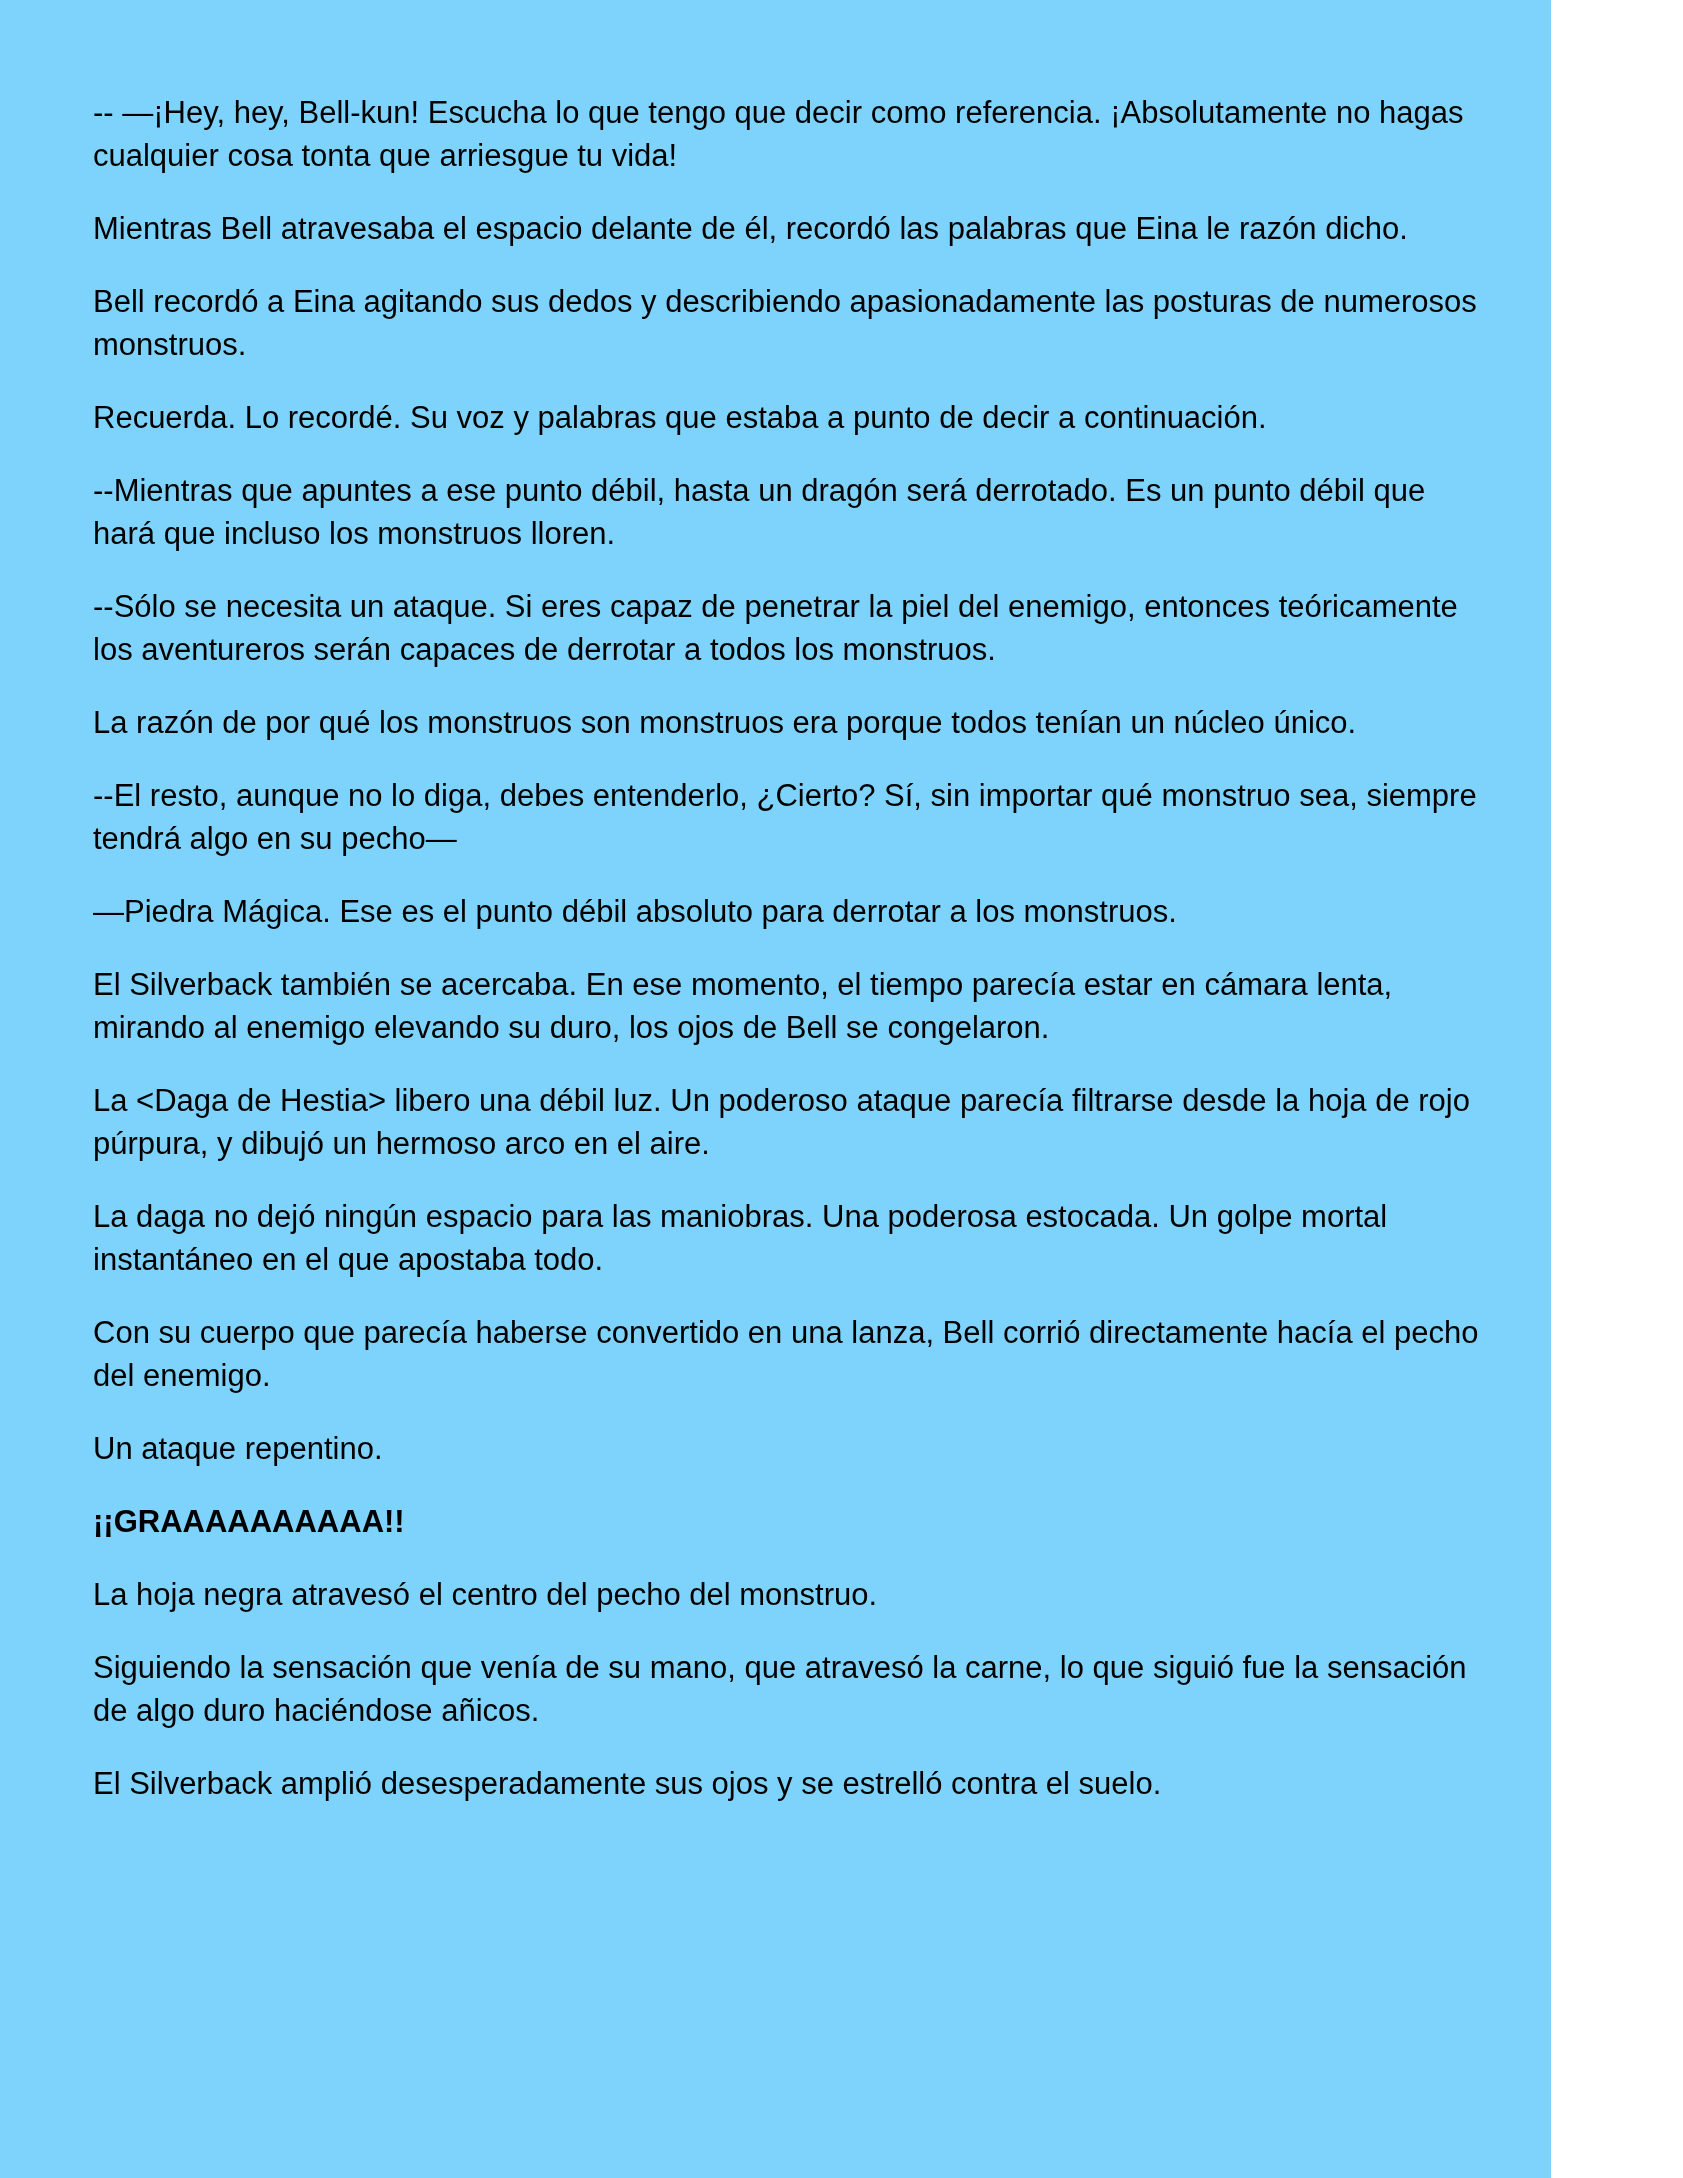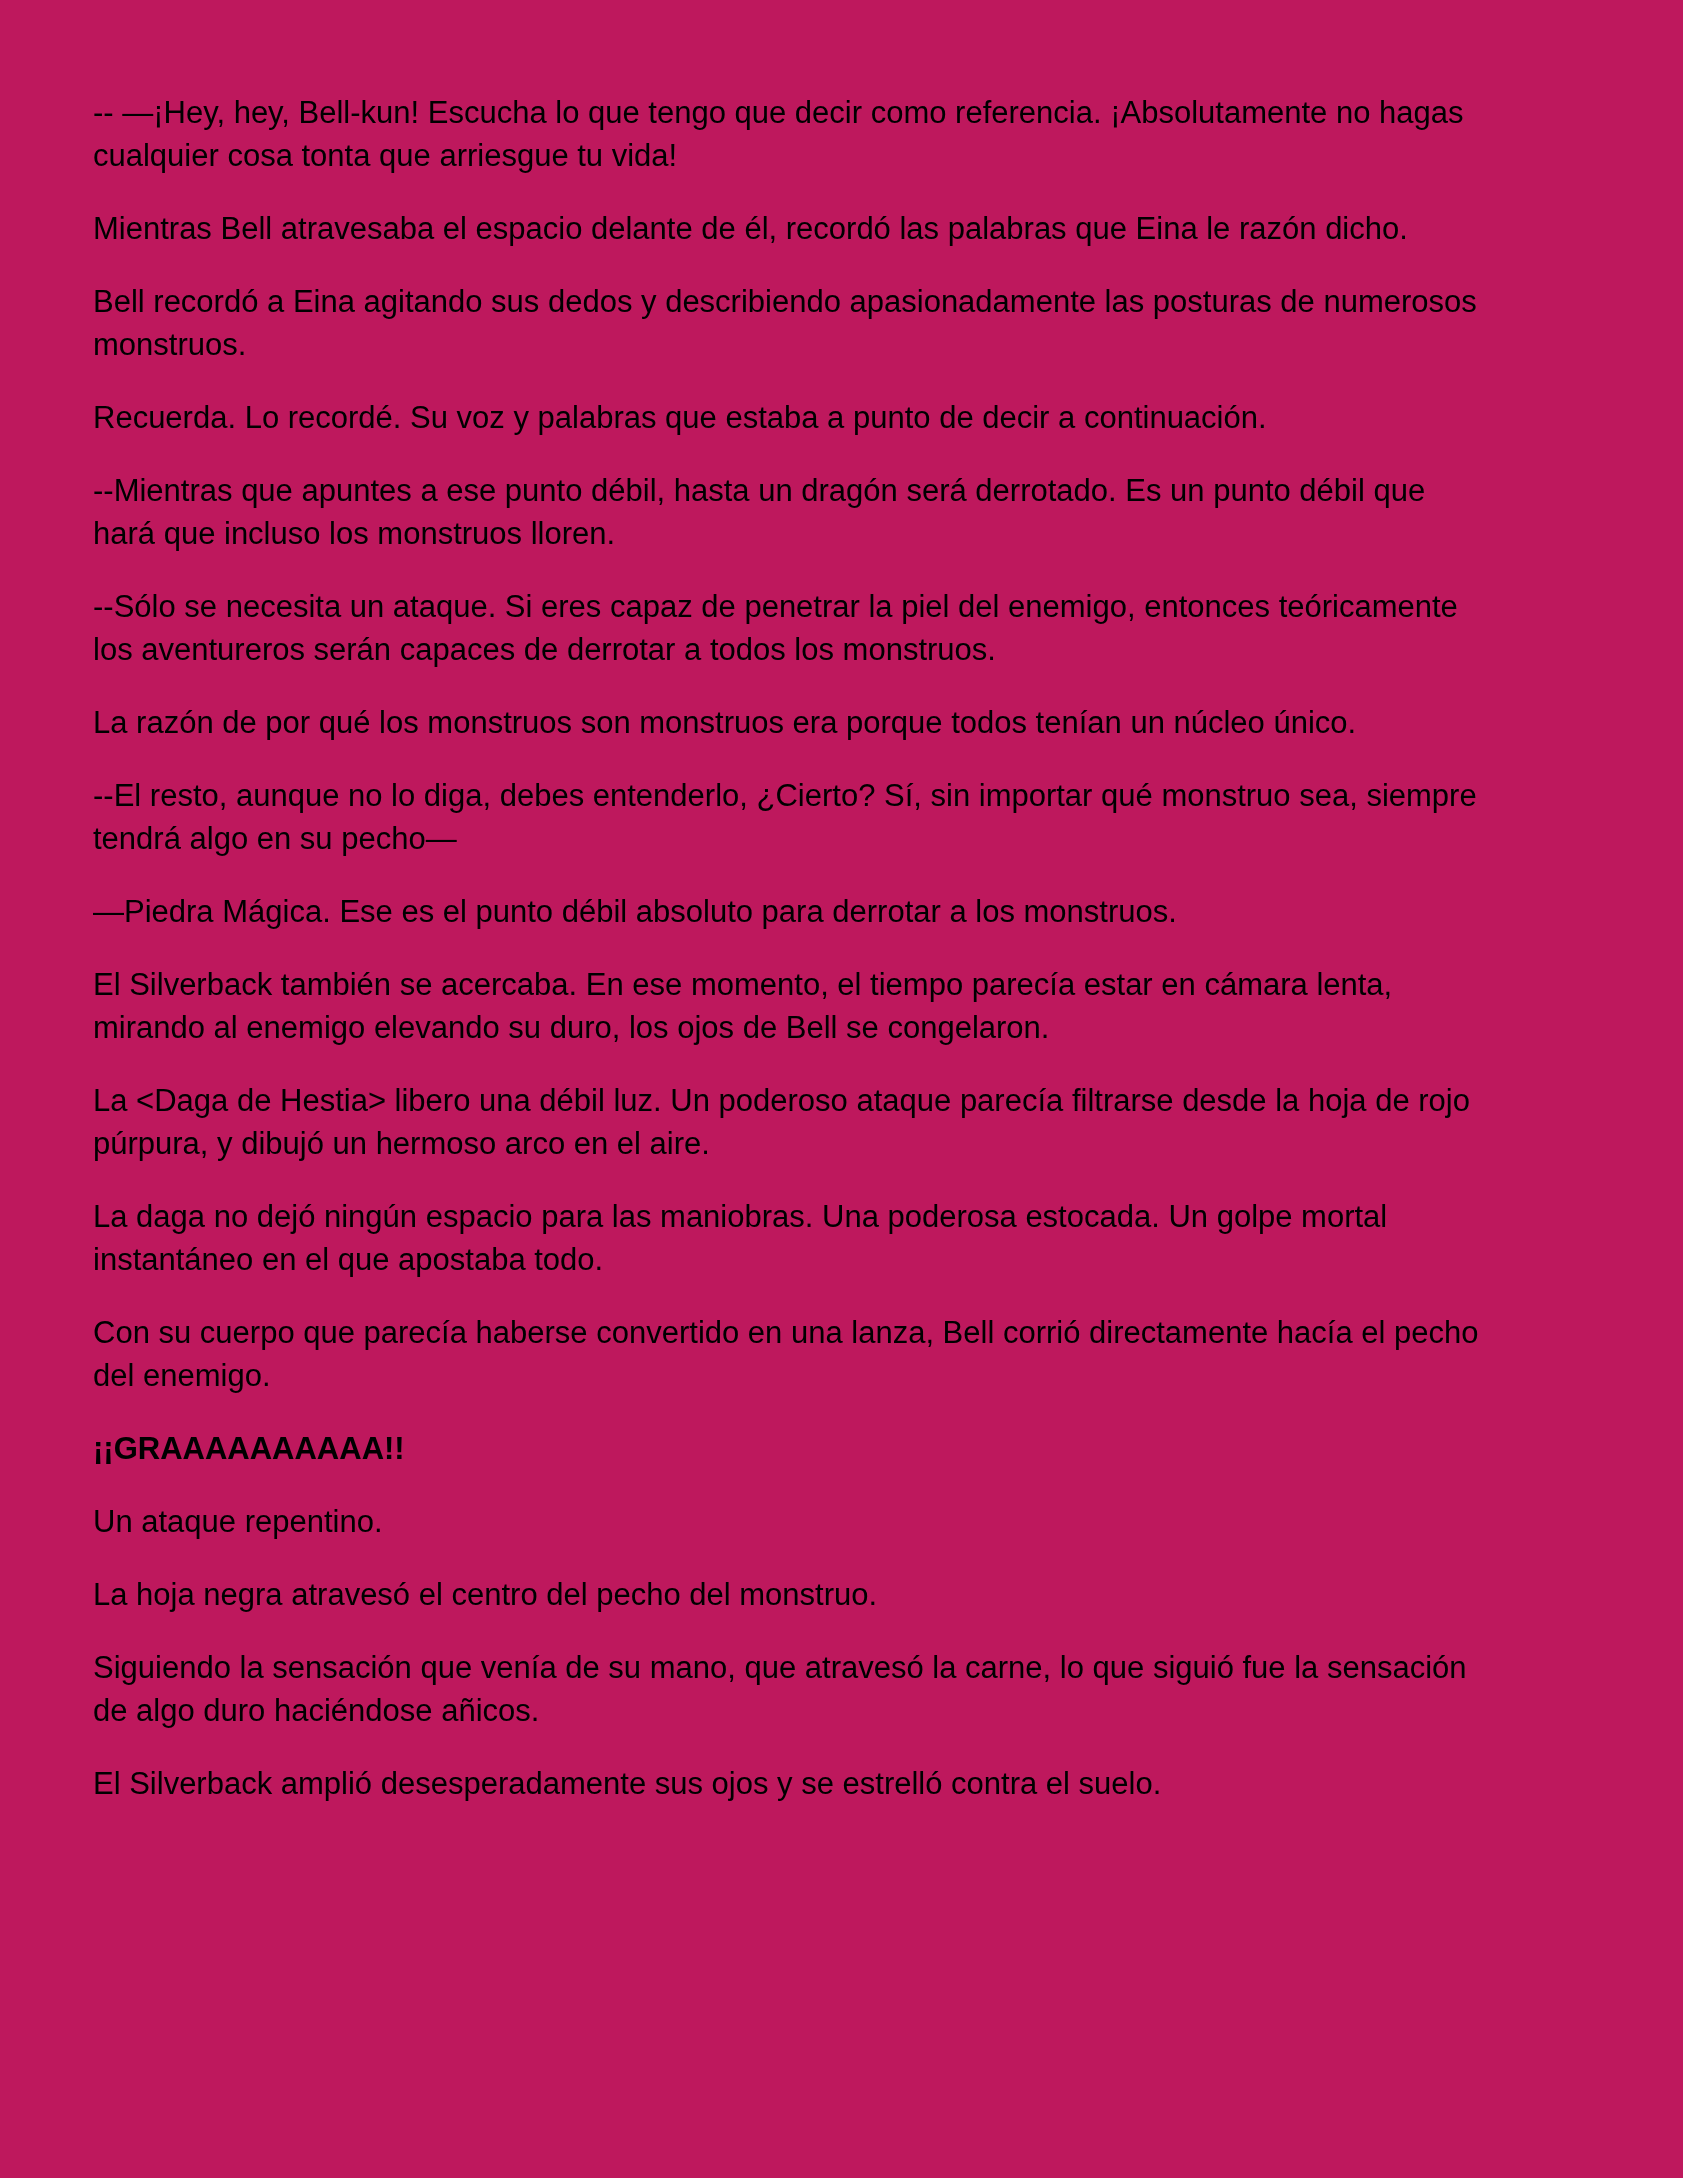--- a/index.html
+++ b/index.html
@@ -12,24 +12,24 @@
     height: 2178px;
     box-sizing: border-box;
     font-family: "Liberation Sans", sans-serif;
     font-size: 31px;
     line-height: 43px;
     color: #000000;
     overflow: hidden;
   }
   .page {
     box-sizing: border-box;
-    width: 1683px;
+    width: 1551px;
     height: 2178px;
     padding: 91px 50px 0 93px;
-    background: #be185d;
+    background: #7dd3fc;
   }
   .para {
     margin: 0 0 30px 0;
     white-space: pre-line;   
     text-align: left;
   }
   .para.bold {
     font-weight: bold;
   }
 </style>
@@ -52,20 +52,20 @@
 tendrá algo en su pecho—</p>
   <p class="para">—Piedra Mágica. Ese es el punto débil absoluto para derrotar a los monstruos.</p>
   <p class="para">El Silverback también se acercaba. En ese momento, el tiempo parecía estar en cámara lenta,
 mirando al enemigo elevando su duro, los ojos de Bell se congelaron.</p>
   <p class="para">La &lt;Daga de Hestia&gt; libero una débil luz. Un poderoso ataque parecía filtrarse desde la hoja de rojo
 púrpura, y dibujó un hermoso arco en el aire.</p>
   <p class="para">La daga no dejó ningún espacio para las maniobras. Una poderosa estocada. Un golpe mortal
 instantáneo en el que apostaba todo.</p>
   <p class="para">Con su cuerpo que parecía haberse convertido en una lanza, Bell corrió directamente hacía el pecho
 del enemigo.</p>
+  <p class="para">Un ataque repentino.</p>
   <p class="para bold">¡¡GRAAAAAAAAAA!!</p>
-  <p class="para">Un ataque repentino.</p>
   <p class="para">La hoja negra atravesó el centro del pecho del monstruo.</p>
   <p class="para">Siguiendo la sensación que venía de su mano, que atravesó la carne, lo que siguió fue la sensación
 de algo duro haciéndose añicos.</p>
   <p class="para">El Silverback amplió desesperadamente sus ojos y se estrelló contra el suelo.</p>
 </div>
 
 
 </body></html>

